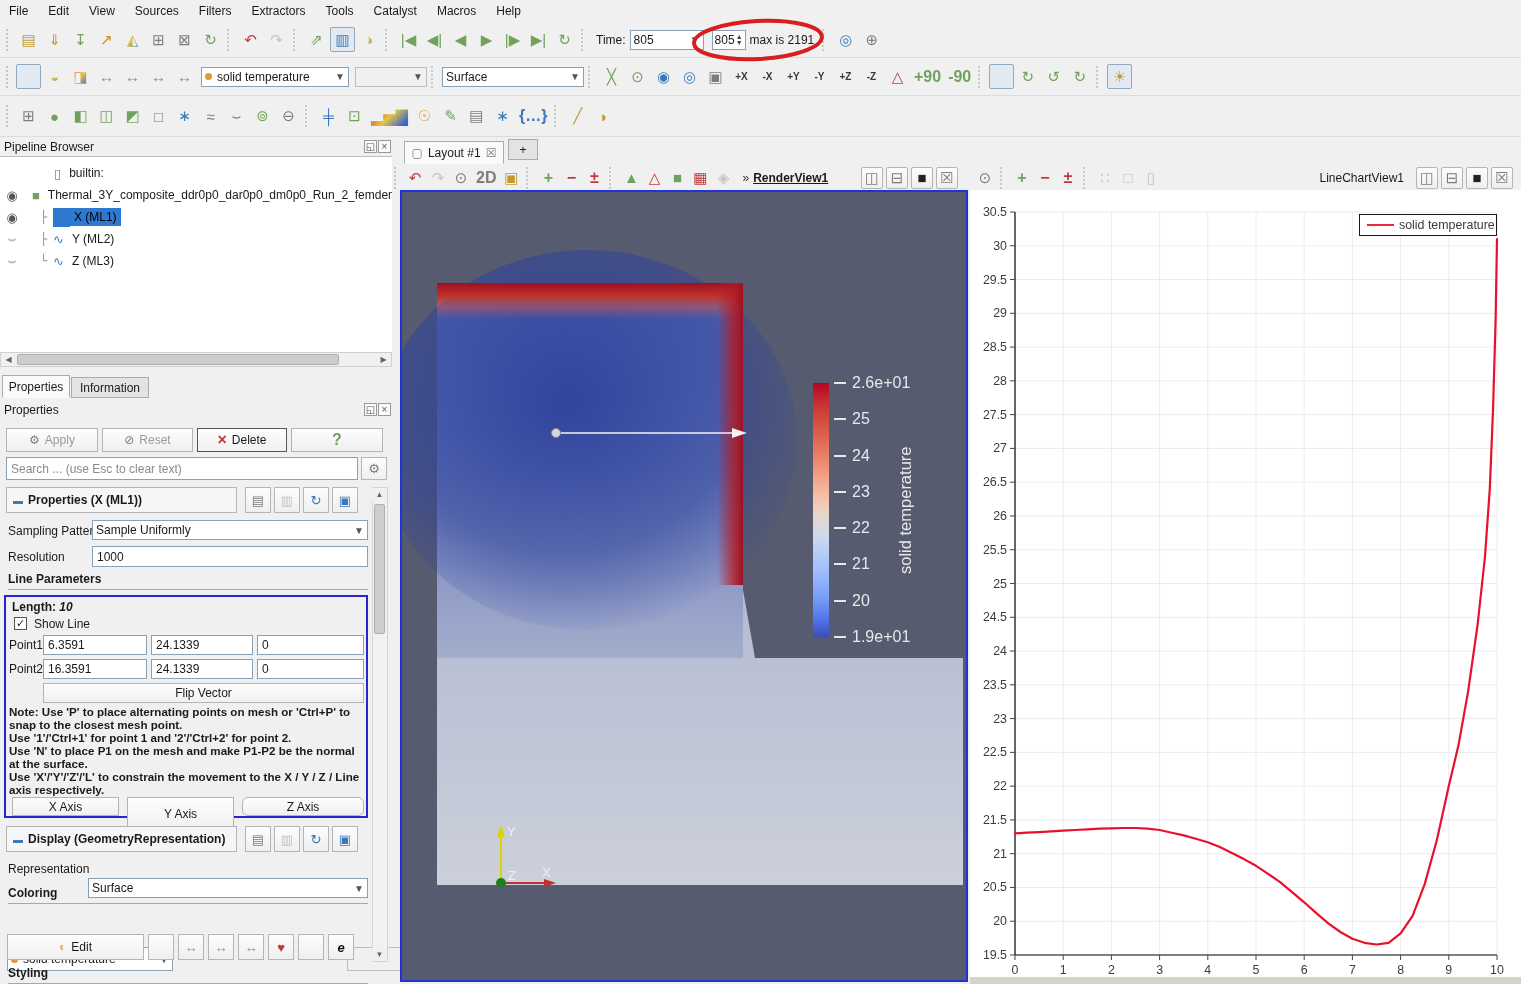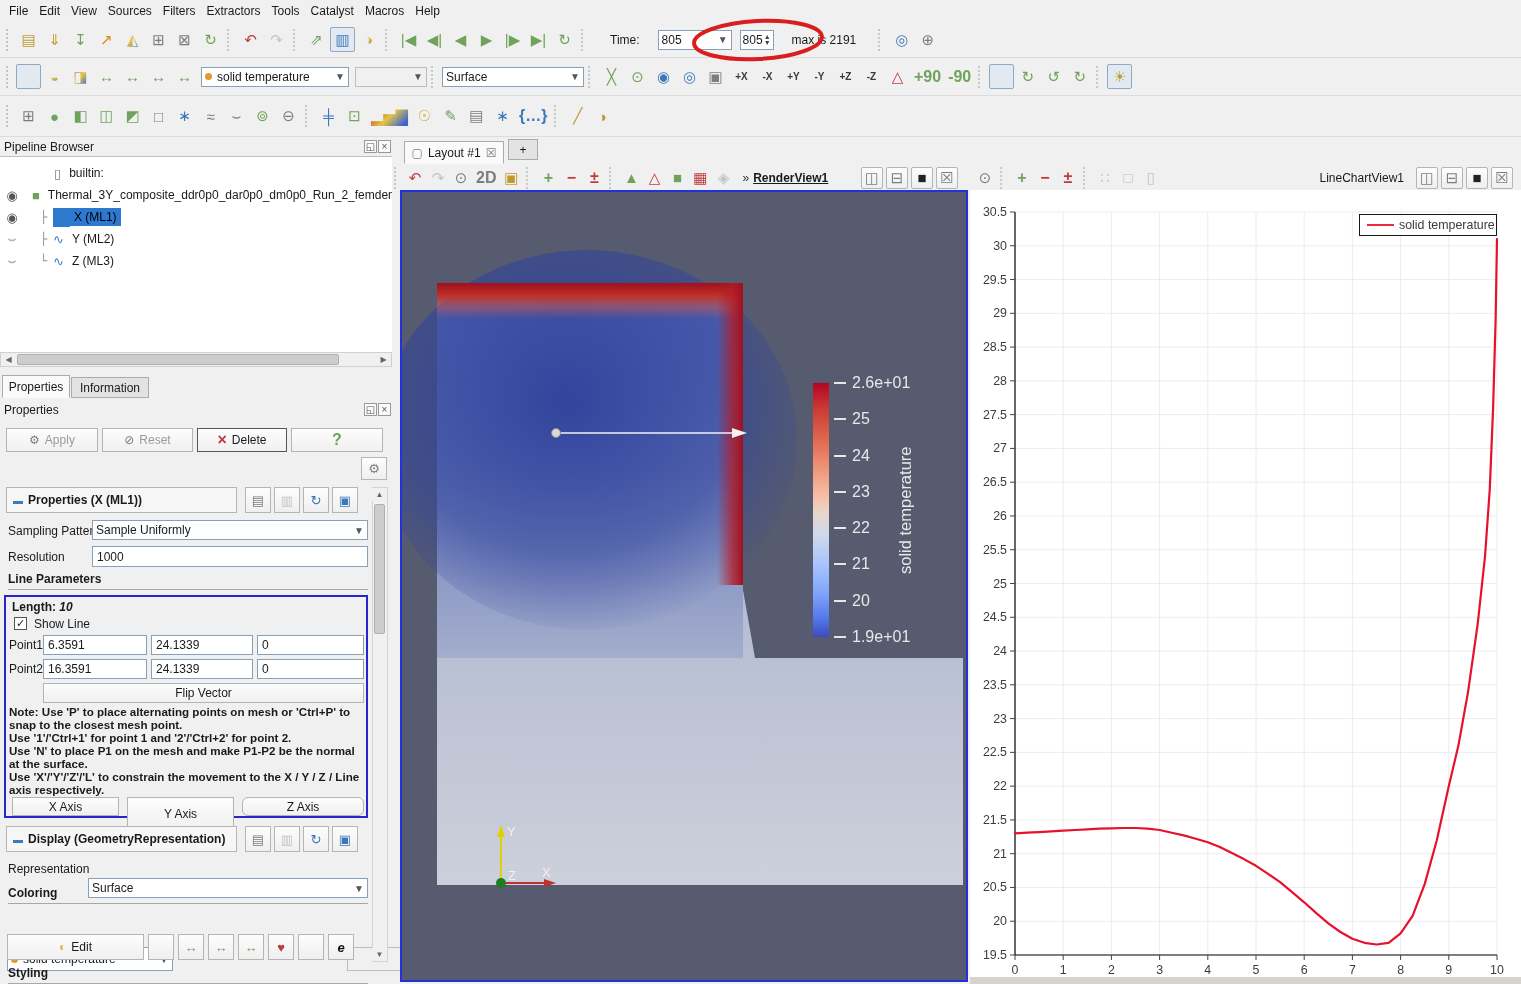--- a/index.html
+++ b/index.html
@@ -1,37 +1,37 @@
 <!DOCTYPE html>
 <html><head>
 <meta charset="utf-8">
 <style>
   * { box-sizing: border-box; margin:0; padding:0; }
   html,body { width:1521px; height:984px; overflow:hidden; }
   body { font-family:"Liberation Sans","DejaVu Sans",sans-serif; font-size:12px; background:#f0f0f0; position:relative; color:#1a1a1a; }
   .abs { position:absolute; }
 
   
-  .menubar { position:absolute; left:0; top:0; width:100%; height:22px; display:flex; align-items:center; padding-left:9px; gap:11px; background:#f0f0f0; }
+  .menubar { position:absolute; left:0; top:0; width:100%; height:22px; display:flex; align-items:center; padding-left:9px; gap:20px; background:#f0f0f0; }
   .menu-item { cursor:default; }
   .tbar { position:absolute; left:0; width:100%; display:flex; align-items:center; padding-left:4px; border-bottom:1px solid #dcdcdc; background:#f0f0f0; }
   .tb { display:flex; align-items:center; gap:1px; }
   .tbtn { min-width:25px; height:25px; padding:0 2px; display:inline-flex; align-items:center; justify-content:center; font-size:15px; border:1px solid transparent; border-radius:2px; }
   .tbtn.sel { background:#e2e9f1; border-color:#8fa9c2; }
   .handle { width:7px; height:22px; border-left:2px dotted #c4c4c4; margin:0 3px 0 2px; }
   .sep { width:7px; height:22px; border-left:2px dotted #c9c9c9; margin:0 4px; }
   .gn { color:#6fa25a; } .rd { color:#bf3a3a; } .bl { color:#3a78bb; } .y { color:#c09a2f; }
   .gy { color:#7d7d7d; } .or { color:#dd8a22; } .dis { color:#c3c3c3; } .dk { color:#222; }
   .ax { color:#3a3a3a; font-size:10px; font-weight:bold; }
   .sm { font-size:16px; font-weight:bold; }
   .bd { font-weight:bold; font-size:16px; }
   .mu { background:linear-gradient(135deg,#d63b3b 15%,#e3c53e 50%,#3b62d6 85%); -webkit-background-clip:text; background-clip:text; color:#7b5ea7; -webkit-text-fill-color:transparent; }
   .e-ic { font-weight:bold; font-style:italic; color:#111; }
 
-  .lbl { margin:0 18px; white-space:nowrap; }
+  .lbl { margin:0 4px; white-space:nowrap; }
   .combo { height:20px; background:#fff; border:1px solid #8aa0b5; display:inline-flex; align-items:center; padding:0 3px; position:relative; }
   .combo .car { margin-left:auto; color:#555; font-size:10px; padding-left:5px; }
   .combo.cdis { background:#f0f0f0; border-color:#bdbdbd; color:#999; }
   .dot { width:7px; height:7px; border-radius:50%; background:#e09a2f; margin-right:5px; flex:none; }
   .spin { height:20px; width:34px; background:#fff; border:1px solid #8aa0b5; display:inline-flex; align-items:center; padding:0 2px; }
   .spcol { margin-left:auto; display:flex; flex-direction:column; font-size:7px; color:#444; line-height:6px; }
 
   
   .lpanel { position:absolute; left:0; top:137px; width:392px; height:847px; background:#f0f0f0; }
   .ptitle { position:absolute; left:4px; font-weight:normal; }
@@ -331,20 +331,23 @@
     <span>Reset</span>
   </div>
   <div class="btn abs" style="left:197px;top:291px;width:90px;height:24px;border-color:#555;">
     <span class="rd bd">×</span>
     <span>Delete</span>
   </div>
   <div class="btn abs" style="left:291px;top:291px;width:92px;height:24px;">
     <span class="gn bd">?</span>
   </div>
 
+  <div class="inp abs" style="left:6px;top:320px;width:352px;height:23px;">
+    <span class="ph">Search ... (use Esc to clear text)</span>
+  </div>
   <div class="sqbtn" style="left:361px;top:320px;width:26px;height:23px;">
     <span class="gy">⚙</span>
   </div>
 
   
   <div class="sect" style="top:350px;left:0;width:392px;">
     <div class="sectbox">
       <span class="secticon">▬</span>
       <span>Properties (X (ML1))</span>
     </div>

